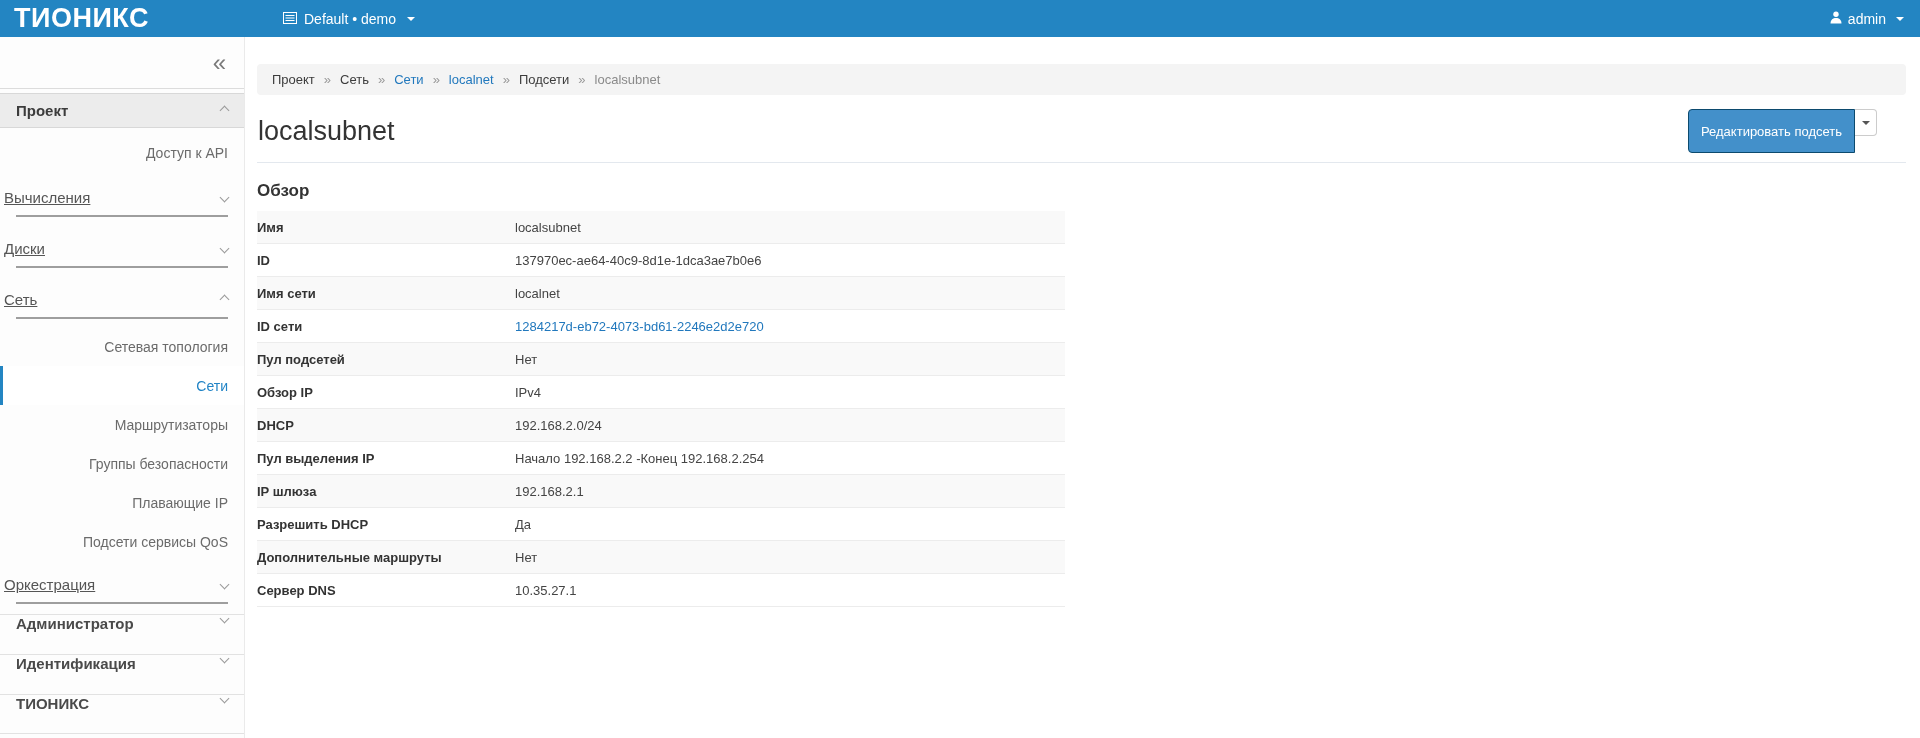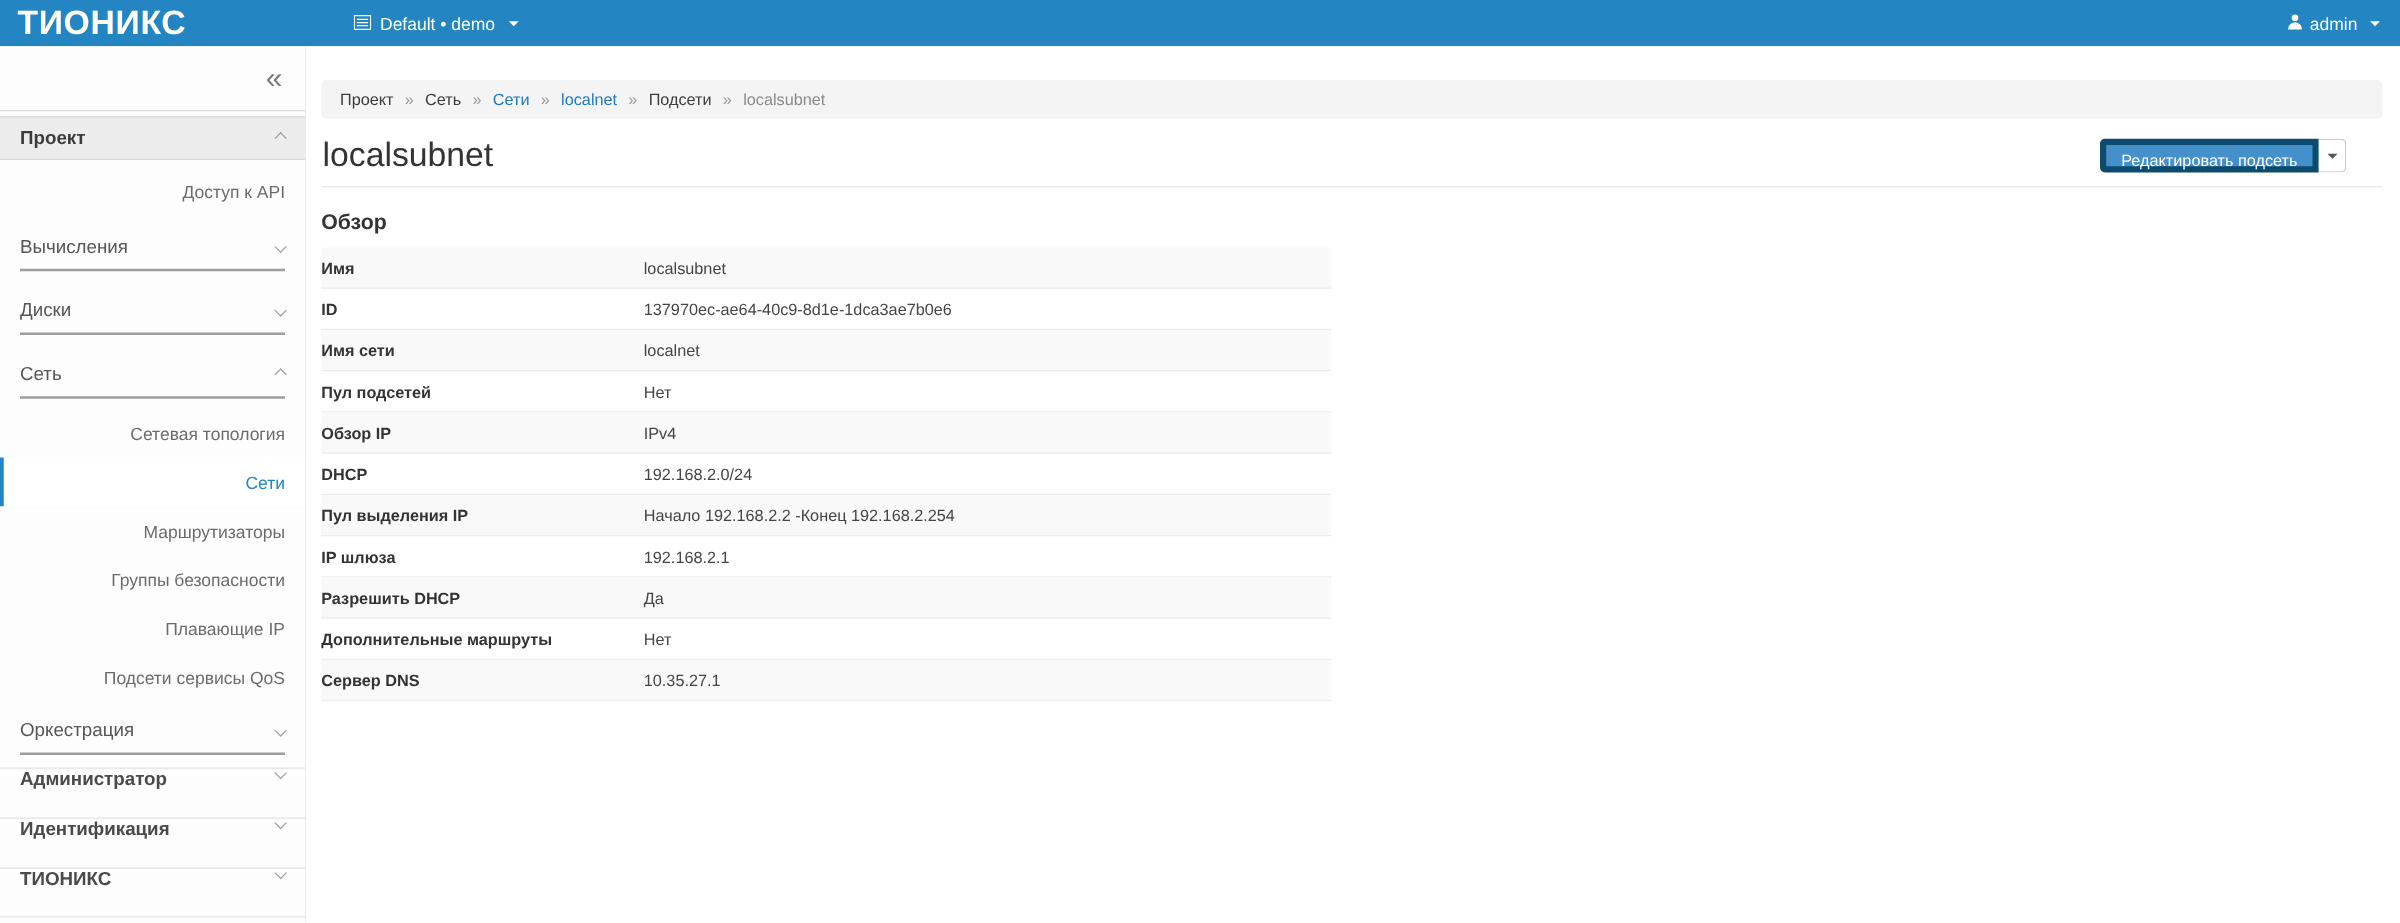--- a/index.html
+++ b/index.html
@@ -18,39 +18,39 @@
   
   .layout{display:flex;height:701px;}
   
   .sidebar{width:245px;flex:none;background:#fdfdfd;border-right:1px solid #eaeaea;}
   .collapse-row{height:52px;display:flex;align-items:center;justify-content:flex-end;padding-right:18px;border-bottom:1px solid #dcdcdc;color:#7a7a7a;font-size:24px;}
   .collapse-btn{cursor:pointer;line-height:1;}
   .project-header{margin-top:4px;background:#ececec;border-top:1px solid #d8d8d8;border-bottom:1px solid #d8d8d8;height:35px;display:flex;align-items:center;justify-content:space-between;padding:0 16px;font-weight:700;font-size:15px;color:#3c3c3c;cursor:pointer;}
   .nav-sub{height:39px;display:flex;align-items:center;justify-content:flex-end;padding-right:16px;color:#6b6b6b;font-size:14px;cursor:pointer;padding-left:23px;}
   .nav-sub.first{margin-top:5px;height:40px;}
   .nav-sub.active{background:#ffffff;border-left:3px solid #2385c2;color:#2184c6;}
-  .nav-toggle{position:relative;height:48px;display:flex;align-items:center;justify-content:space-between;padding:0 16px 8px 16px;color:#555;font-size:15px;cursor:pointer;margin-top:3px;}
+  .nav-toggle{position:relative;height:48px;display:flex;align-items:center;justify-content:space-between;padding:0 16px 8px 4px;color:#555;font-size:15px;cursor:pointer;margin-top:3px;text-decoration:underline;}
   .nav-toggle.firsttog{margin-top:4px;}
   .nav-toggle::after{content:"";position:absolute;left:16px;right:16px;bottom:8px;height:2px;background:#9e9e9e;}
   .dash-header{height:40px;display:flex;justify-content:space-between;padding:0 16px;font-weight:700;font-size:15px;color:#4a4a4a;border-top:1px solid #e2e2e2;cursor:pointer;}
   .dash-header.admin{margin-top:2px;}
   .dash-header.last{border-bottom:1px solid #e2e2e2;}
   .chev{display:inline-block;width:7px;height:7px;border-right:1px solid #9a9a9a;border-bottom:1px solid #9a9a9a;flex:none;}
   .chev.down{transform:rotate(45deg);}
   .chev.up{transform:rotate(-135deg);}
   
   .content{flex:1;padding:0 14px 0 12px;background:#fff;}
   .breadcrumb{height:31px;margin-top:27px;background:#f4f4f4;border-radius:4px;display:flex;align-items:center;padding:0 15px;font-size:13px;color:#3c3c3c;}
   .bc-sep{color:#999;margin:0 9px;}
   .bc-link{color:#2178bd;cursor:pointer;}
   .bc-active{color:#8a8a8a;}
   .page-header{display:flex;align-items:center;justify-content:space-between;margin-top:14px;padding-bottom:9px;border-bottom:1px solid #e3e8ee;}
   .page-title{font-size:27px;font-weight:400;color:#333;padding-left:1px;}
   .actions{display:flex;margin-right:29px;}
-  .btn-primary{background:#4390ca;border:5px solid #0c4a6e;color:#fff;font-size:13px;padding:0 12px;height:27px;line-height:25px;border-radius:4px 0 0 4px;cursor:pointer;}
+  .btn-primary{background:#4390ca;border:1px solid #0c4a6e;color:#fff;font-size:13px;padding:0 12px;height:44px;line-height:25px;border-radius:4px 0 0 4px;cursor:pointer;}
   .btn-caret{background:#fff;border:1px solid #cccccc;border-left:none;width:22px;height:27px;border-radius:0 4px 4px 0;display:flex;align-items:center;justify-content:center;cursor:pointer;}
   .section-title{margin-top:18px;font-size:17px;font-weight:700;color:#333;}
   
   .detail-table{margin-top:10px;width:808px;}
   .drow{display:flex;align-items:center;height:33px;font-size:13px;border-bottom:1px solid #ececec;}
   .drow:nth-child(odd){background:#f9f9f9;}
   .dlabel{width:258px;flex:none;font-weight:700;color:#333;}
   .dvalue{color:#444;}
   .dvalue.link{color:#2178bd;cursor:pointer;}
   .icon-svg{display:block;}
@@ -188,20 +188,24 @@
       </div>
       <div class="drow">
         <span class="dlabel">ID</span>
         <span class="dvalue">137970ec-ae64-40c9-8d1e-1dca3ae7b0e6</span>
       </div>
       <div class="drow">
         <span class="dlabel">Имя сети</span>
         <span class="dvalue">localnet</span>
       </div>
       <div class="drow">
+        <span class="dlabel">ID сети</span>
+        <span class="dvalue link">1284217d-eb72-4073-bd61-2246e2d2e720</span>
+      </div>
+      <div class="drow">
         <span class="dlabel">Пул подсетей</span>
         <span class="dvalue">Нет</span>
       </div>
       <div class="drow">
         <span class="dlabel">Обзор IP</span>
         <span class="dvalue">IPv4</span>
       </div>
       <div class="drow">
         <span class="dlabel">DHCP</span>
         <span class="dvalue">192.168.2.0/24</span>

